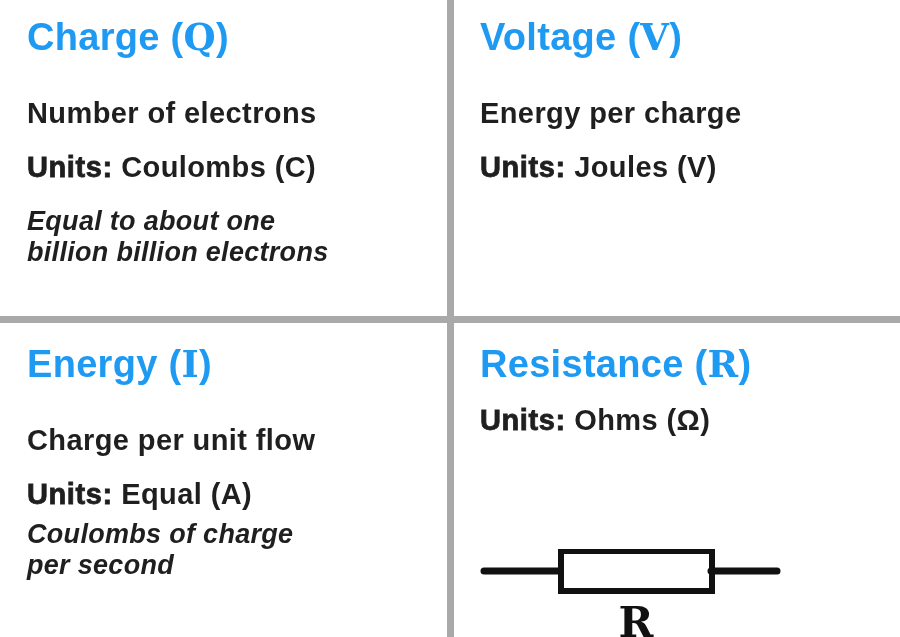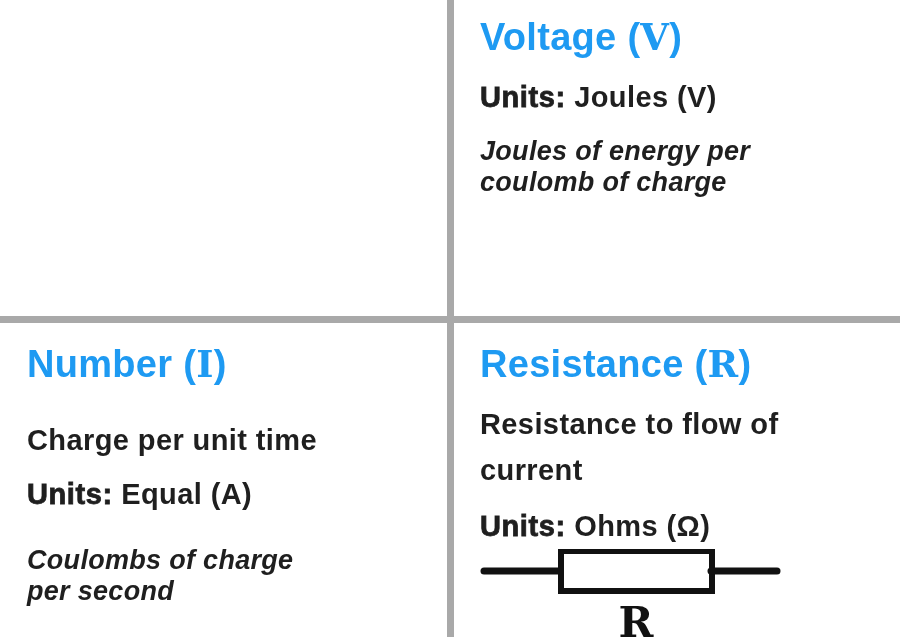--- a/index.html
+++ b/index.html
@@ -77,21 +77,21 @@
 
   .note {
     margin-top: 22px;
     font-size: 27px;
     font-weight: 700;
     font-style: italic;
     line-height: 31px;
     letter-spacing: 0.3px;
     white-space: pre-line;
   }
-  .q-bl .note { margin-top: 34px; }
+  .q-bl .note { margin-top: 8px; }
 
   .resistor-svg {
     position: absolute;
     left: 0; top: 226px;
     width: 450px; height: 95px;
   }
   .resistor-svg .r-label {
     font-family: "DejaVu Serif", serif;
     font-weight: 700;
     font-size: 42px;
@@ -99,39 +99,44 @@
   }
 </style>
 </head>
 <body>
 
 <div class="canvas">
 
   <div class="divider-v"></div>
   <div class="divider-h"></div>
 
+  <section class="quadrant q-tl">
+    <h2 class="q-title"><span>Charge (</span><span class="symbol">Q</span><span>)</span></h2>
+    <p class="definition">Number of electrons</p>
+    <p class="units-line"><span class="units-label">Units:</span><span> Coulombs (C)</span></p>
+    <p class="note">Equal to about one
+billion billion electrons</p>
+  </section>
 
   <section class="quadrant q-tr">
     <h2 class="q-title"><span>Voltage (</span><span class="symbol">V</span><span>)</span></h2>
+    <p class="definition">Energy per charge</p>
     <p class="units-line"><span class="units-label">Units:</span><span> Joules (V)</span></p>
-    <p class="note">Joules of energy per
-coulomb of charge</p>
   </section>
 
   <section class="quadrant q-bl">
-    <h2 class="q-title"><span>Number (</span><span class="symbol">I</span><span>)</span></h2>
-    <p class="definition">Charge per unit time</p>
+    <h2 class="q-title"><span>Energy (</span><span class="symbol">I</span><span>)</span></h2>
+    <p class="definition">Charge per unit flow</p>
     <p class="units-line"><span class="units-label">Units:</span><span> Equal (A)</span></p>
     <p class="note">Coulombs of charge
 per second</p>
   </section>
 
   <section class="quadrant q-br">
     <h2 class="q-title"><span>Resistance (</span><span class="symbol">R</span><span>)</span></h2>
-    <p class="definition">Resistance to flow of current</p>
     <p class="units-line"><span class="units-label">Units:</span><span> Ohms (Ω)</span></p>
     <svg class="resistor-svg" viewBox="0 0 450 95">
       <line x1="29" y1="22" x2="108" y2="22" stroke="#111111" stroke-width="7" stroke-linecap="round"></line>
       <rect x="106" y="2" width="151" height="40" fill="#ffffff" stroke="#111111" stroke-width="6"></rect>
       <line x1="256" y1="22" x2="322" y2="22" stroke="#111111" stroke-width="7" stroke-linecap="round"></line>
       <text class="r-label" x="181" y="88" text-anchor="middle">R</text>
     </svg>
   </section>
 
 </div>

